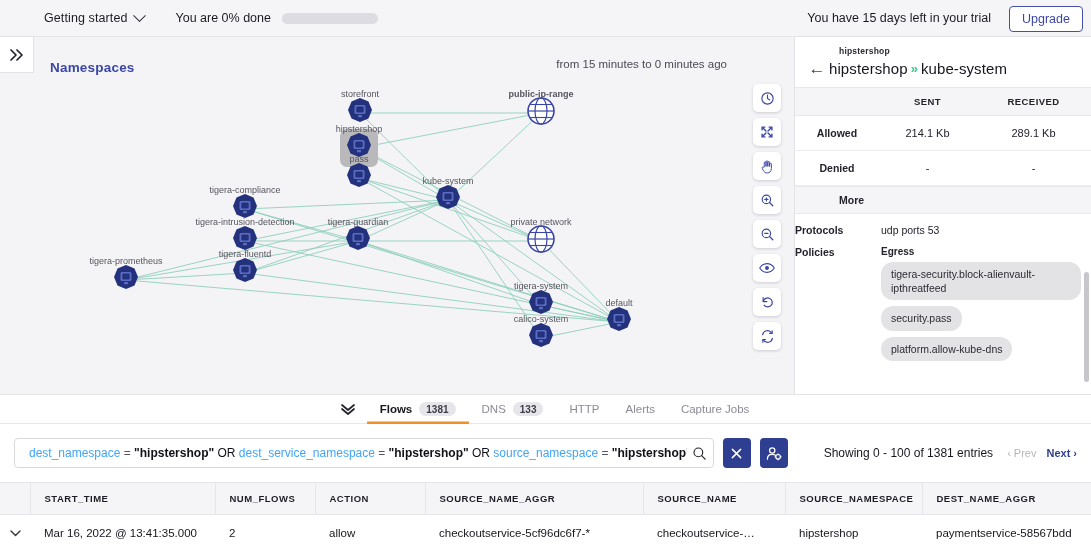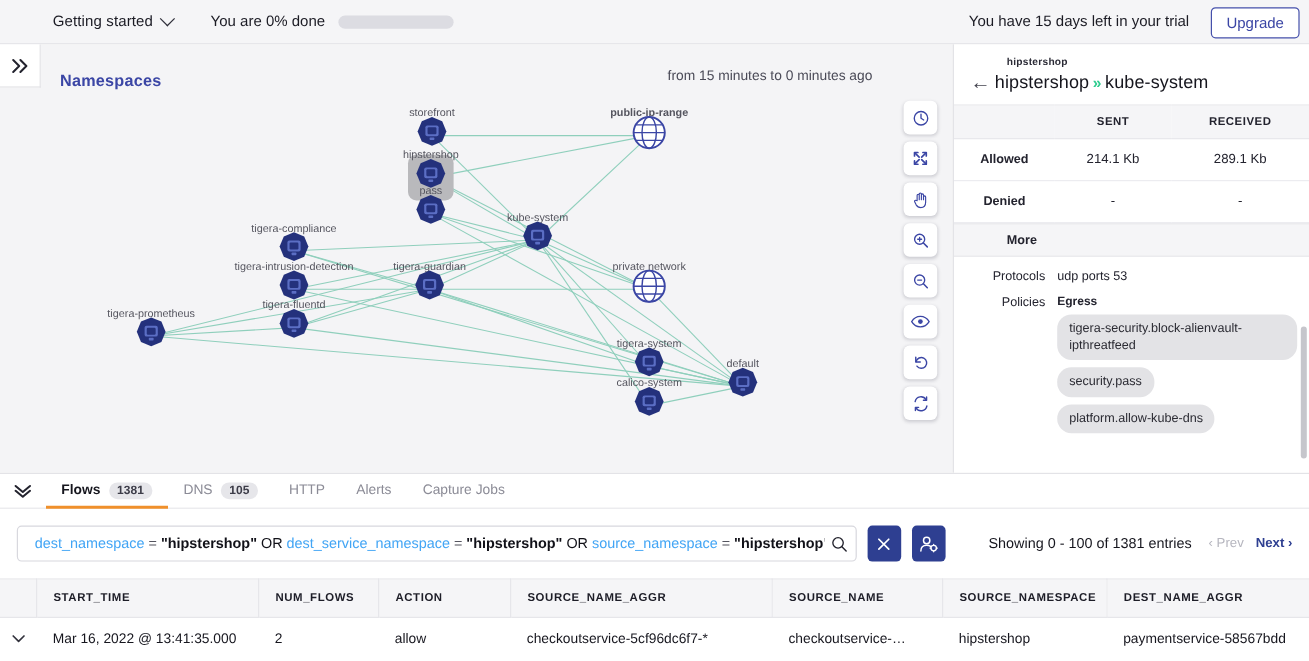--- a/index.html
+++ b/index.html
@@ -126,39 +126,39 @@
     border-top: 1px solid #e8e8ec; border-bottom: 1px solid #e8e8ec;
   }
   .dp-table td { padding: 11px 0; text-align: center; color: #23232e; font-size: 11px;
     border-bottom: 1px solid #ececf0; }
   .dp-table td.rowhdr { font-weight: bold; width: 84px; text-align: center; font-size: 10.5px;}
   .dp-more {
     background: #f5f5f7; font-size: 10.5px; font-weight: bold; color: #23232e;
     padding: 7px 0 7px 44px; border-top: 1px solid #e8e8ec; border-bottom: 1px solid #e8e8ec;
   }
   .dp-row { display: flex; padding: 10px 0 0 0; }
-  .dp-key { width: 84px; text-align: right; font-weight: normal; font-size: 10.5px; color:#23232e; padding-right:8px;}
+  .dp-key { width: 84px; text-align: left; font-weight: bold; font-size: 10.5px; color:#23232e; padding-right:8px;}
   .dp-val { flex: 1; font-size: 10.5px; color: #23232e; padding-left: 2px;}
   .pol-group-label { font-weight: bold; font-size: 10px; color: #23232e; margin-bottom: 5px; }
   .pol-chip {
     display: inline-block; background: #e3e3e6; color: #2b2b33;
     border-radius: 12px; padding: 5px 10px; font-size: 10.5px;
     margin-bottom: 6px; line-height: 1.35; max-width: 200px;
   }
   .dp-scrollbar {
     position: absolute; right: 2px; top: 235px; width: 5px; height: 110px;
     background: #c6c6cc; border-radius: 3px; cursor: pointer;
   }
 
   
   .bottom {
     position: absolute; left: 0; top: 394px; width: 1091px; height: 157px;
     background: #ffffff; border-top: 1px solid #e3e3e7;
   }
-  .tabs-row { height: 29px; display: flex; align-items: center; border-bottom: 1px solid #e8e8ec; }
+  .tabs-row { height: 29px; display: flex; align-items: center; border-bottom: 1px solid #e8e8ec; justify-content: center; }
   .collapse-icon { width: 38px; display: flex; align-items: center; justify-content: center; cursor: pointer; }
   .tab {
     display: flex; align-items: center; gap: 7px; height: 29px;
     padding: 0 13px; cursor: pointer; font-size: 11.5px; color: #8b8b96;
   }
   .tab.active { color: #16161e; font-weight: bold; box-shadow: inset 0 -2.5px 0 #f0902b; }
   .tab-badge {
     background: #e6e6ea; color: #3d3d49; border-radius: 10px;
     padding: 1.5px 7px; font-size: 10px; font-weight: bold;
   }
@@ -495,21 +495,21 @@
         <path d="M2 5 L8 10 L14 5" fill="none" stroke="#23232e" stroke-width="1.7" stroke-linecap="round" stroke-linejoin="round"></path>
       </svg>
     </div>
     <div id="tabs-container" style="display:flex;">
         <div class="tab active">
           <span>Flows</span>
           <span class="tab-badge">1381</span>
         </div>
         <div class="tab">
           <span>DNS</span>
-          <span class="tab-badge">105</span>
+          <span class="tab-badge">133</span>
         </div>
         <div class="tab">
           <span>HTTP</span>
         </div>
         <div class="tab">
           <span>Alerts</span>
         </div>
         <div class="tab">
           <span>Capture Jobs</span>
         </div>

